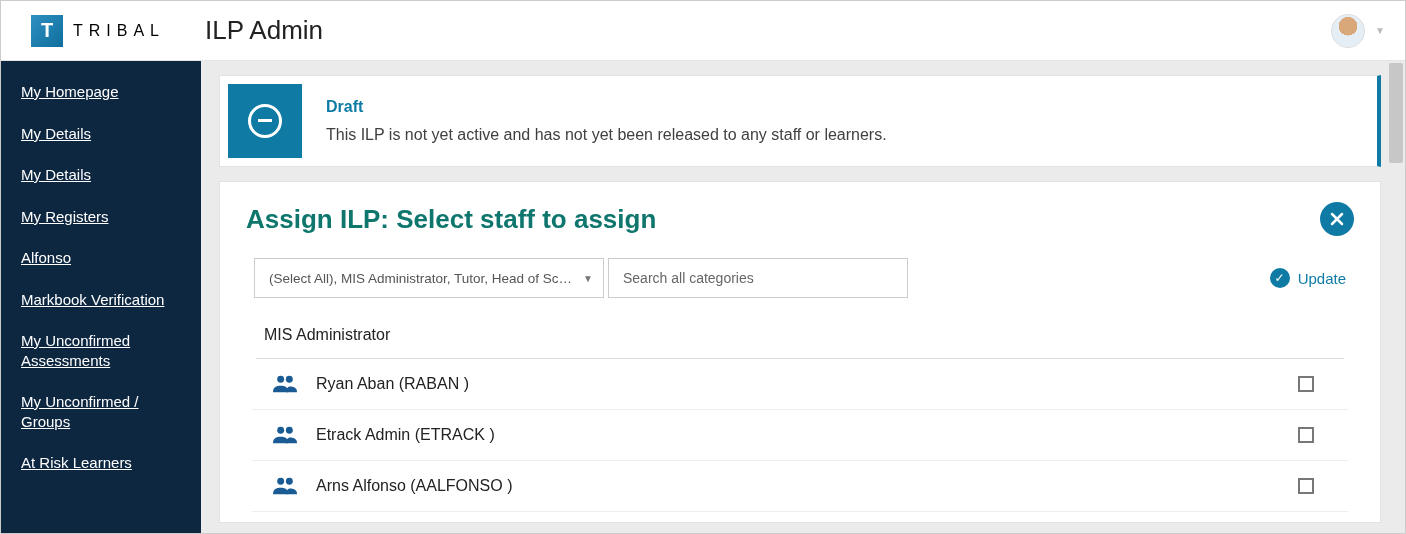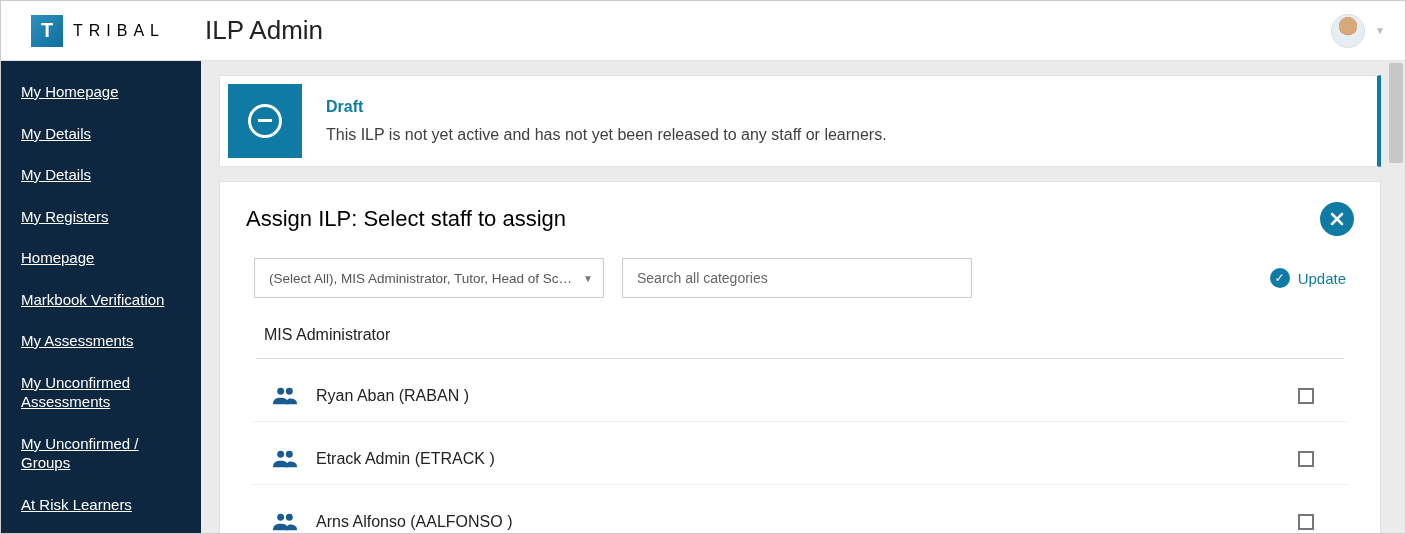--- a/index.html
+++ b/index.html
@@ -129,35 +129,35 @@
     background: #fff;
     margin: 0 18px 18px 18px;
     padding: 20px 26px 10px 26px;
     border: 1px solid #e2e2e2;
   }
   .assign-header {
     display: flex;
     align-items: center;
     margin-bottom: 22px;
   }
-  .assign-title { font-size: 22px; color: #000000; font-weight: 400; flex: 1; }
+  .assign-title { font-size: 26px; color: #0f766e; font-weight: 700; flex: 1; }
   .close-btn {
     width: 34px; height: 34px;
     border-radius: 50%;
     background: #0f7ba4;
     color: #fff;
     display: flex; align-items: center; justify-content: center;
     cursor: pointer;
     font-size: 18px;
   }
 
   .filter-row {
     display: flex;
     align-items: center;
-    gap: 18px;
+    gap: 4px;
     padding: 0 8px 20px 8px;
   }
   .select-box {
     width: 350px;
     height: 40px;
     border: 1px solid #ccc;
     display: flex;
     align-items: center;
     padding: 0 10px 0 14px;
     font-size: 13.5px;
@@ -166,21 +166,21 @@
     background: #fff;
   }
   .select-box-text {
     flex: 1;
     white-space: nowrap;
     overflow: hidden;
     text-overflow: ellipsis;
   }
   .select-caret { color: #777; font-size: 10px; margin-left: 8px; }
   .search-box {
-    width: 350px;
+    width: 300px;
     height: 40px;
     border: 1px solid #ccc;
     padding: 0 14px;
     font-size: 14px;
     color: #333;
     outline: none;
   }
   .search-box::placeholder { color: #666; }
   .filter-spacer { flex: 1; }
   .update-btn {
@@ -199,21 +199,21 @@
     color: #222;
     padding: 8px 8px 14px 8px;
     border-bottom: 1px solid #ddd;
     margin: 0 10px;
   }
   .staff-row {
     display: flex;
     align-items: center;
     padding: 16px 14px;
     border-bottom: 1px solid #eee;
-    margin: 12px 6px;
+    margin: 0 6px;
   }
   .staff-icon {
     width: 26px;
     color: #1a5b94;
     margin-right: 18px;
     margin-left: 6px;
     flex-shrink: 0;
   }
   .staff-name { flex: 1; font-size: 16px; color: #222; }
   .staff-check {
@@ -234,23 +234,22 @@
   <div class="avatar"></div>
   <div class="avatar-caret">▼</div>
 </div>
 
 <div class="layout">
   <div class="sidebar">
     <div class="sidebar-item">My Homepage</div>
     <div class="sidebar-item">My Details</div>
     <div class="sidebar-item">My Details</div>
     <div class="sidebar-item">My Registers</div>
-    <div class="sidebar-item">Homepage</div>
+    <div class="sidebar-item">Alfonso</div>
     <div class="sidebar-item">Markbook Verification</div>
-    <div class="sidebar-item">My Assessments</div>
     <div class="sidebar-item">My Unconfirmed Assessments</div>
     <div class="sidebar-item">My Unconfirmed / Groups</div>
     <div class="sidebar-item">At Risk Learners</div>
   </div>
 
   <div class="main">
     <div class="scrollbar-fake"></div>
 
     <div class="status-card">
       <div class="status-icon-wrap">

